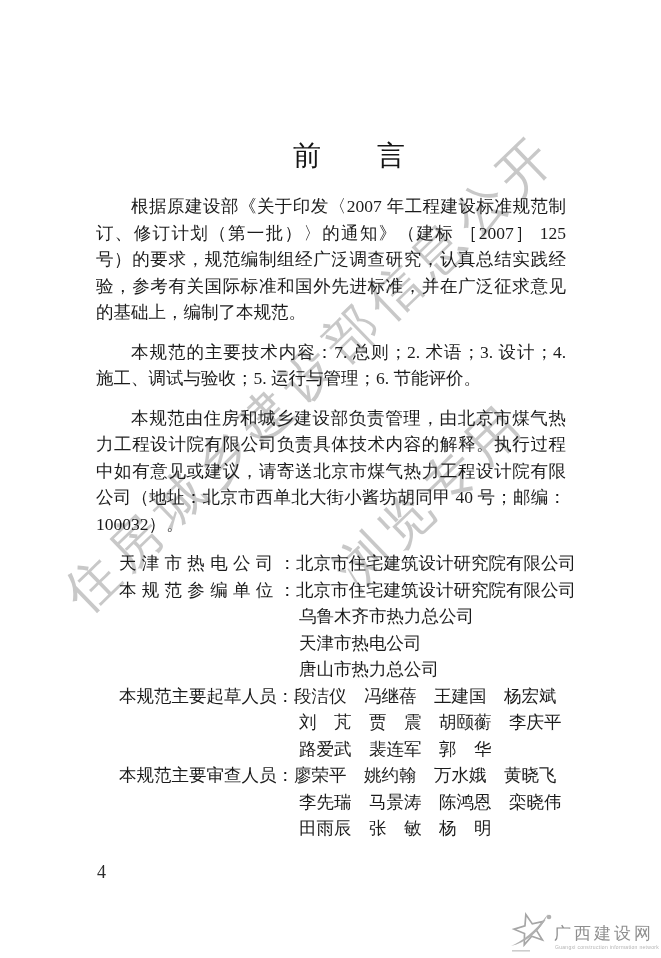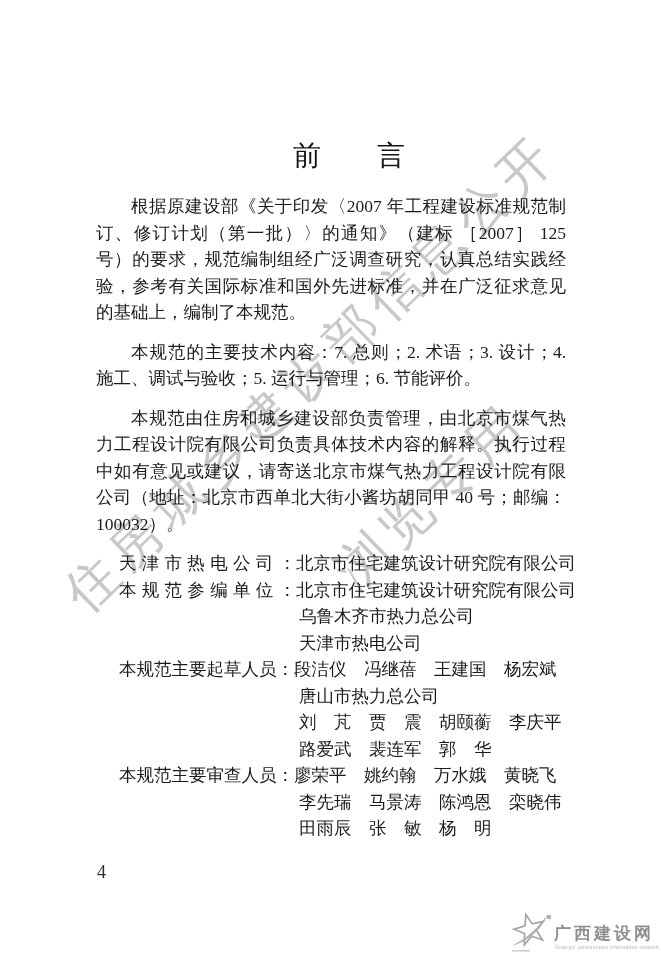--- a/index.html
+++ b/index.html
@@ -56,21 +56,21 @@
   .page-num {
     position:absolute; left:97px; top:862px;
     font-size:18px; color:#2c2c2c;
   }
 
   
   .logo { position:absolute; left:510px; top:903px; width:148px; height:54px; }
   .logo-star { position:absolute; left:0; top:5px; }
   .logo-name {
     position:absolute; left:44px; top:19px;
-    font-size:17px; font-weight:700;
+    font-size:17px; font-weight:400;
     letter-spacing:3px;
     color:#8f8f8f; white-space:nowrap;
   }
   .logo-tagline {
     position:absolute; left:45px; top:41px;
     font-size:5px; letter-spacing:0.3px;
     color:#b3b3b3; white-space:nowrap;
     font-family:"Liberation Sans","DejaVu Sans",sans-serif;
   }
 </style>
@@ -96,25 +96,25 @@
     </div>
     <div class="ed-row">
       <span class="ed-label spread">本规范参编单位：</span><span>北京市住宅建筑设计研究院有限公司</span>
     </div>
     <div class="ed-row cont">
       <span>乌鲁木齐市热力总公司</span>
     </div>
     <div class="ed-row cont">
       <span>天津市热电公司</span>
     </div>
+    <div class="ed-row cont">
+      <span>唐山市热力总公司</span>
+    </div>
     <div class="ed-row">
       <span class="ed-label">本规范主要起草人员：</span><span>段洁仪　冯继蓓　王建国　杨宏斌</span>
-    </div>
-    <div class="ed-row cont">
-      <span>唐山市热力总公司</span>
     </div>
     <div class="ed-row cont">
       <span>刘　芃　贾　震　胡颐蘅　李庆平</span>
     </div>
     <div class="ed-row cont">
       <span>路爱武　裴连军　郭　华</span>
     </div>
     <div class="ed-row">
       <span class="ed-label">本规范主要审查人员：</span><span>廖荣平　姚约翰　万水娥　黄晓飞</span>
     </div>

